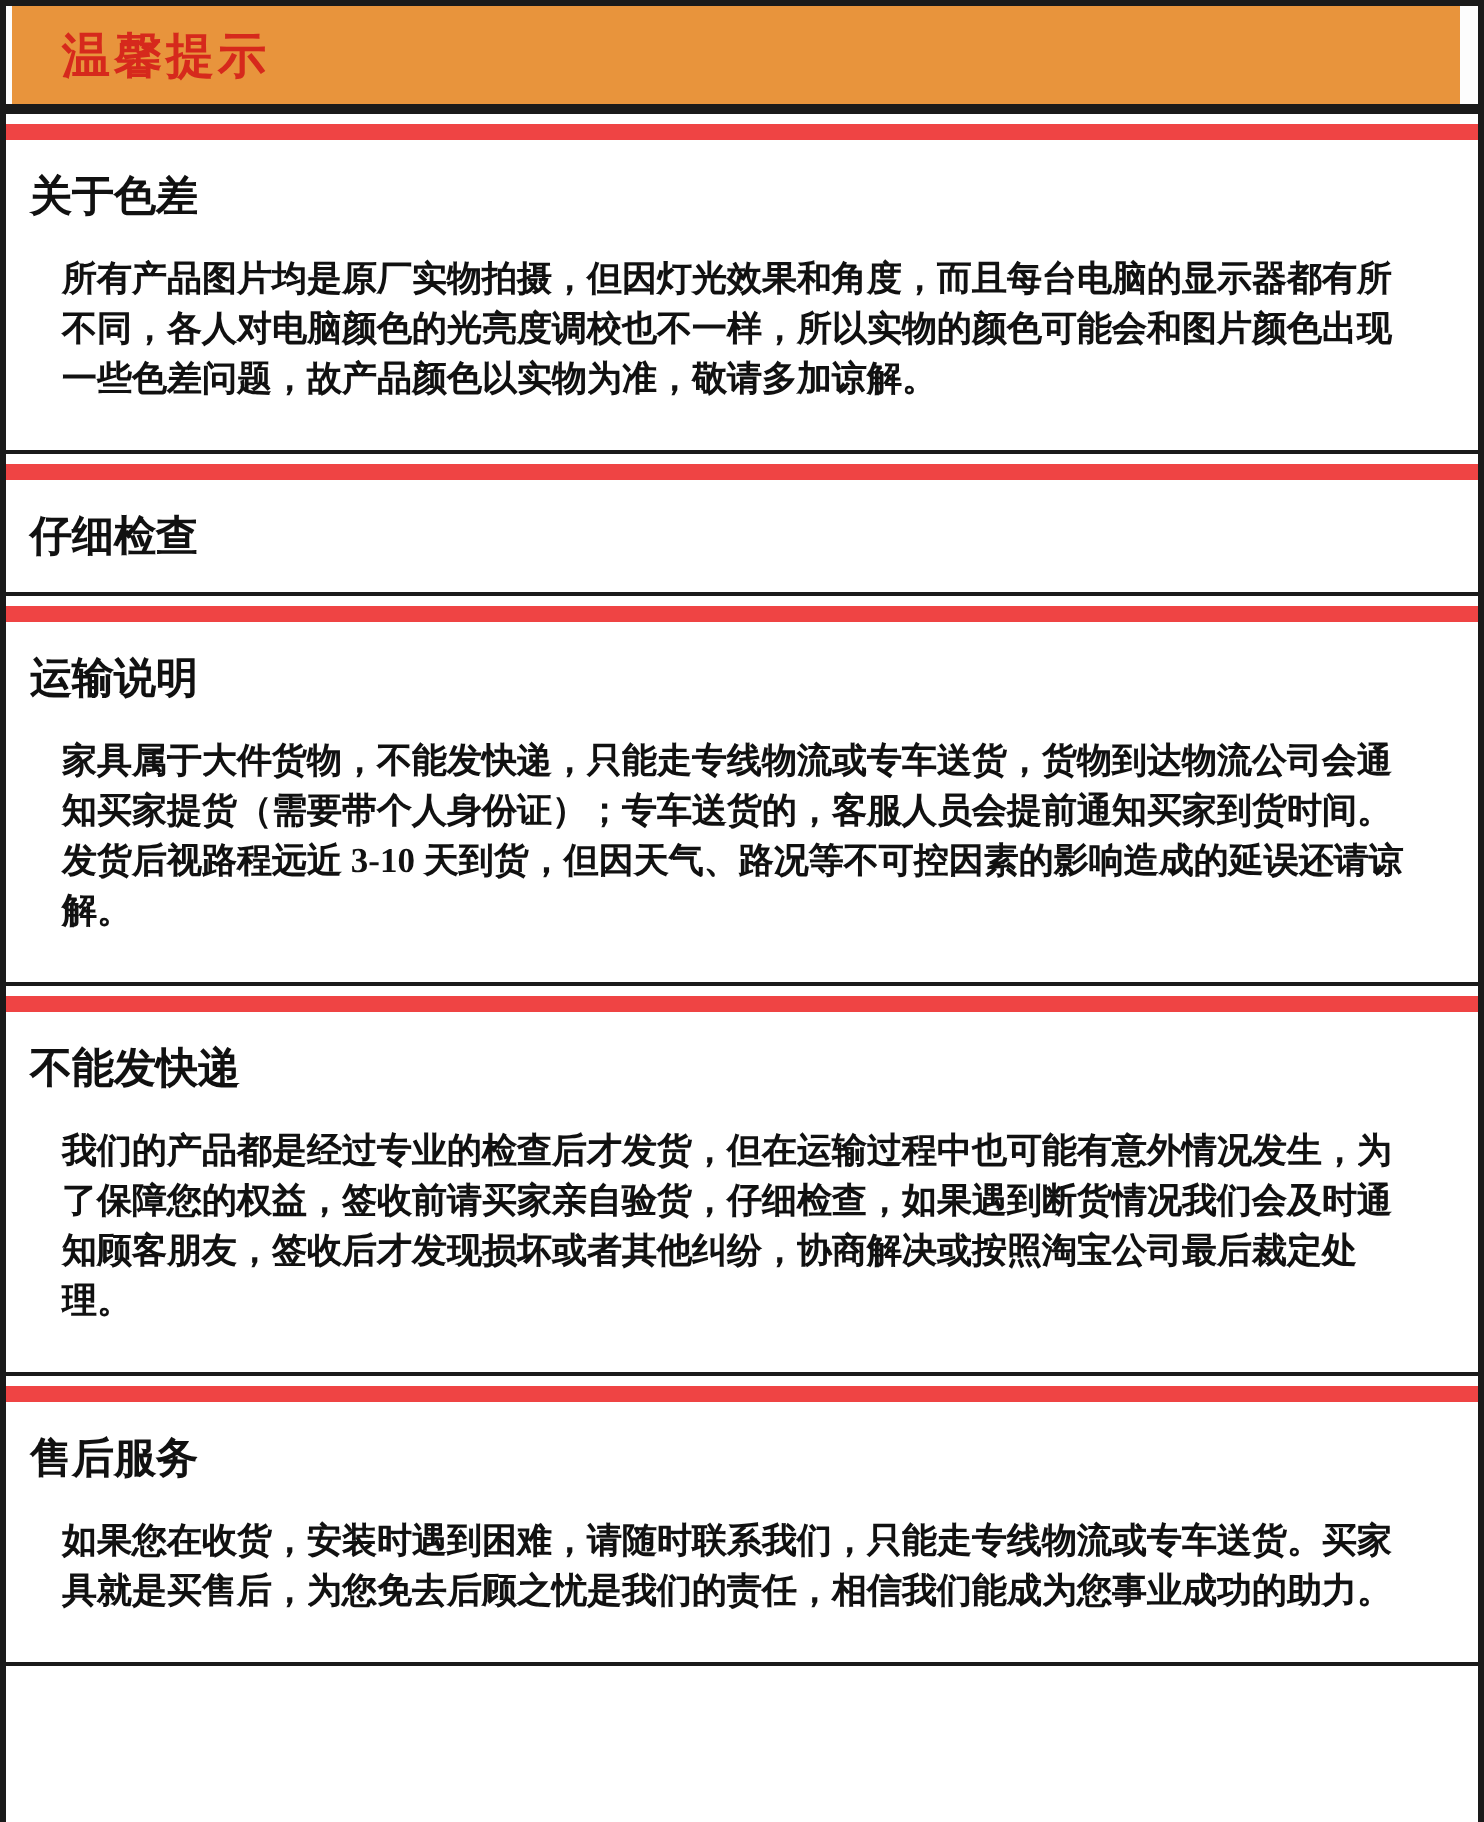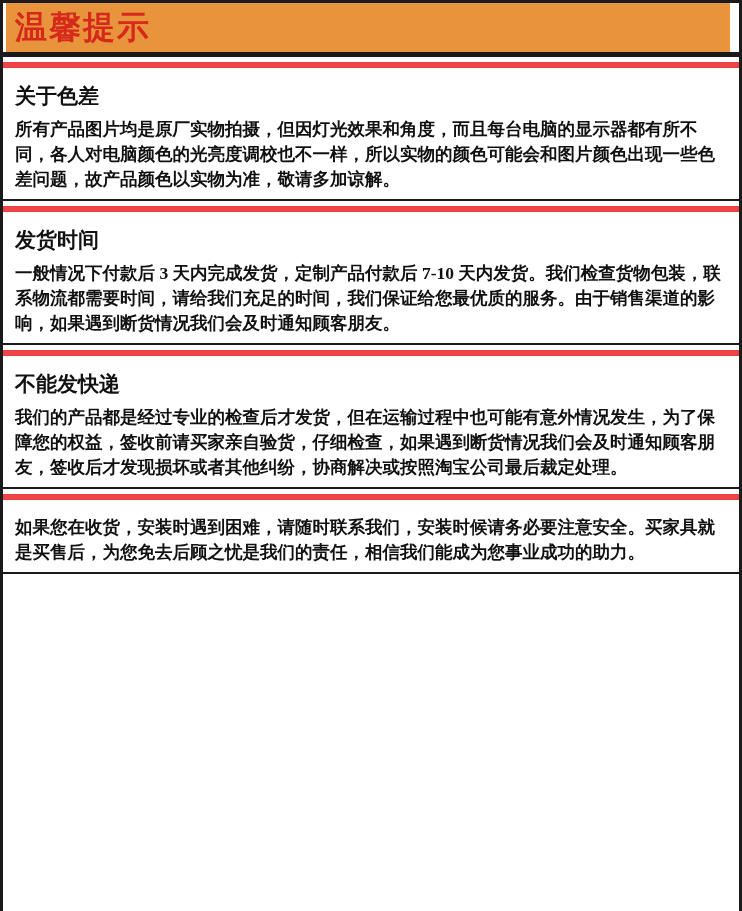--- a/index.html
+++ b/index.html
@@ -30,47 +30,47 @@
       to right,
       #fdfdfd 0px, #fdfdfd 3px,
       #e8943c 3px, #e8943c calc(100% - 9px),
       #fdfdfd calc(100% - 9px), #fdfdfd 100%
     );
     display: flex;
     align-items: center;
     margin-bottom: 5px;
   }
   .banner h1 {
-    margin: 0;
+    margin: 16px;
     padding-left: 12px;
     font-family: Liberation Mono, monospace;
-    font-size: 32px;
+    font-size: 24px;
     font-weight: bold;
     letter-spacing: 2px;
     color: #d6291c;
   }
   
   .tip {
     box-sizing: border-box;
-    border-top: 6px solid #ef4444;
+    border-top: 8px solid #ef4444;
     border-bottom: 2px solid #1a1a1a;
     background: #ffffff;
     padding: 15px 12px 7px 12px;
     margin-bottom: 5px;
   }
   .tip h2 {
     margin: 0 0 8px 0;
     font-family: "DejaVu Sans", "Liberation Sans", sans-serif;
     font-size: 21px;
     line-height: 26px;
     font-weight: bold;
     color: #111111;
   }
   .tip p {
-    margin: 0;
+    margin: 16px;
     font-size: 17.5px;
     line-height: 25px;
     font-weight: bold;
     color: #111111;
   }
 </style>
 </head>
 <body>
 
 <div class="wrap">
@@ -78,28 +78,32 @@
   <header class="banner">
     <h1>温馨提示</h1>
   </header>
 
   <section class="tip">
     <h2>关于色差</h2>
     <p>所有产品图片均是原厂实物拍摄，但因灯光效果和角度，而且每台电脑的显示器都有所不同，各人对电脑颜色的光亮度调校也不一样，所以实物的颜色可能会和图片颜色出现一些色差问题，故产品颜色以实物为准，敬请多加谅解。</p>
   </section>
 
   <section class="tip">
-    <h2>发货时间</h2>
-    <p>一般情况下付款后 3 天内完成发货，定制产品付款后 7-10 天内发货。我们检查货物包装，联系物流都需要时间，请给我们充足的时间，我们保证给您最优质的服务。由于销售渠道的影响，如果遇到断货情况我们会及时通知顾客朋友。</p>
+    <h2>仔细检查</h2>
   </section>
 
+  <section class="tip">
+    <h2>运输说明</h2>
+    <p>家具属于大件货物，不能发快递，只能走专线物流或专车送货，货物到达物流公司会通知买家提货（需要带个人身份证）；专车送货的，客服人员会提前通知买家到货时间。发货后视路程远近 3-10 天到货，但因天气、路况等不可控因素的影响造成的延误还请谅解。</p>
+  </section>
 
   <section class="tip">
     <h2>不能发快递</h2>
     <p>我们的产品都是经过专业的检查后才发货，但在运输过程中也可能有意外情况发生，为了保障您的权益，签收前请买家亲自验货，仔细检查，如果遇到断货情况我们会及时通知顾客朋友，签收后才发现损坏或者其他纠纷，协商解决或按照淘宝公司最后裁定处理。</p>
   </section>
 
 
   <section class="tip">
-    <p>如果您在收货，安装时遇到困难，请随时联系我们，安装时候请务必要注意安全。买家具就是买售后，为您免去后顾之忧是我们的责任，相信我们能成为您事业成功的助力。</p>
+    <h2>售后服务</h2>
+    <p>如果您在收货，安装时遇到困难，请随时联系我们，只能走专线物流或专车送货。买家具就是买售后，为您免去后顾之忧是我们的责任，相信我们能成为您事业成功的助力。</p>
   </section>
 
 </div>
 
 </body></html>

